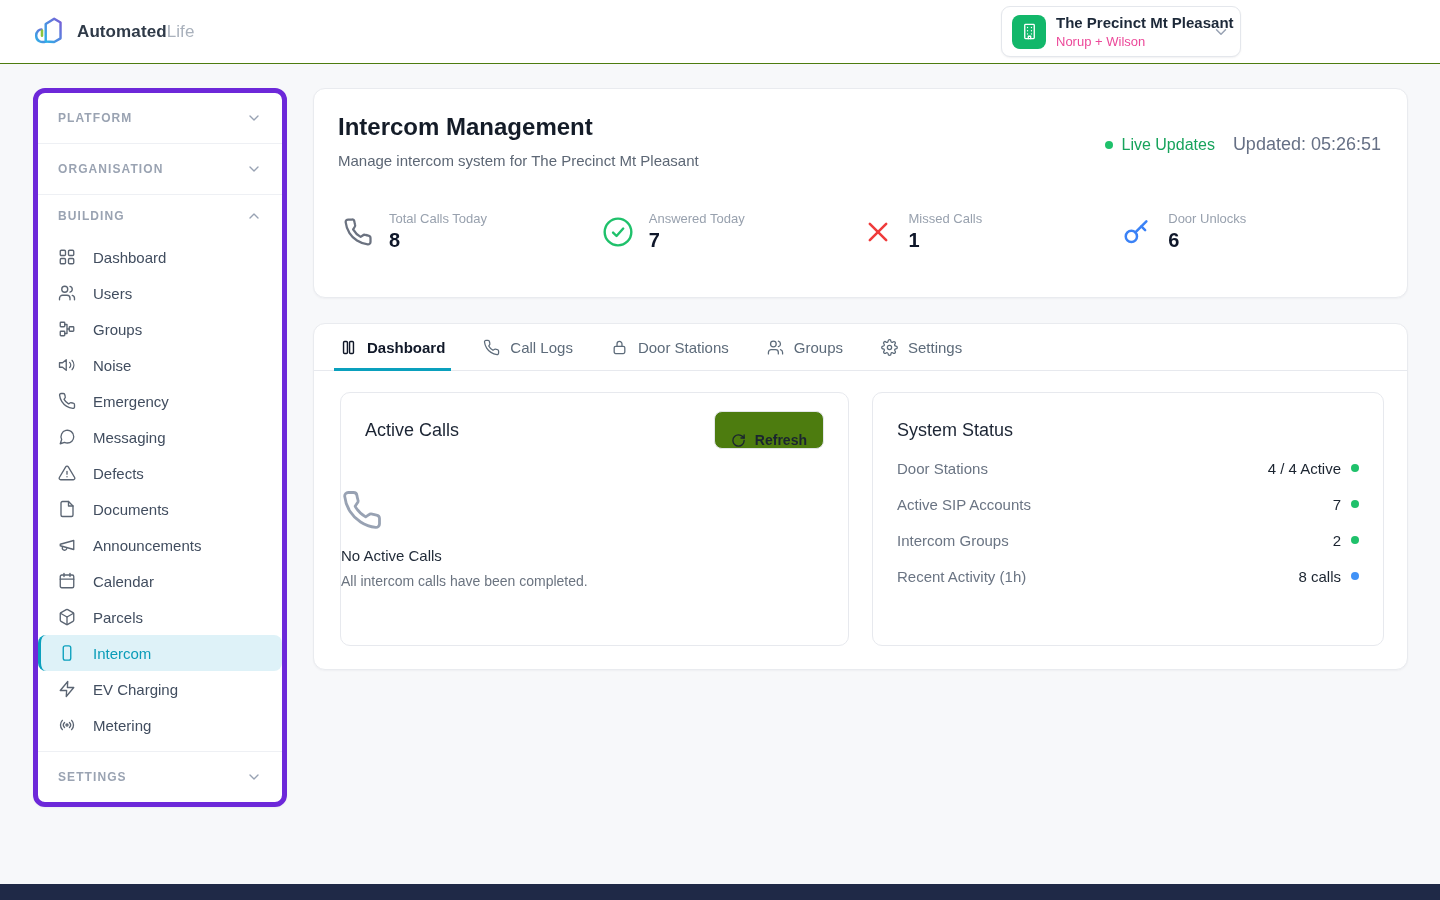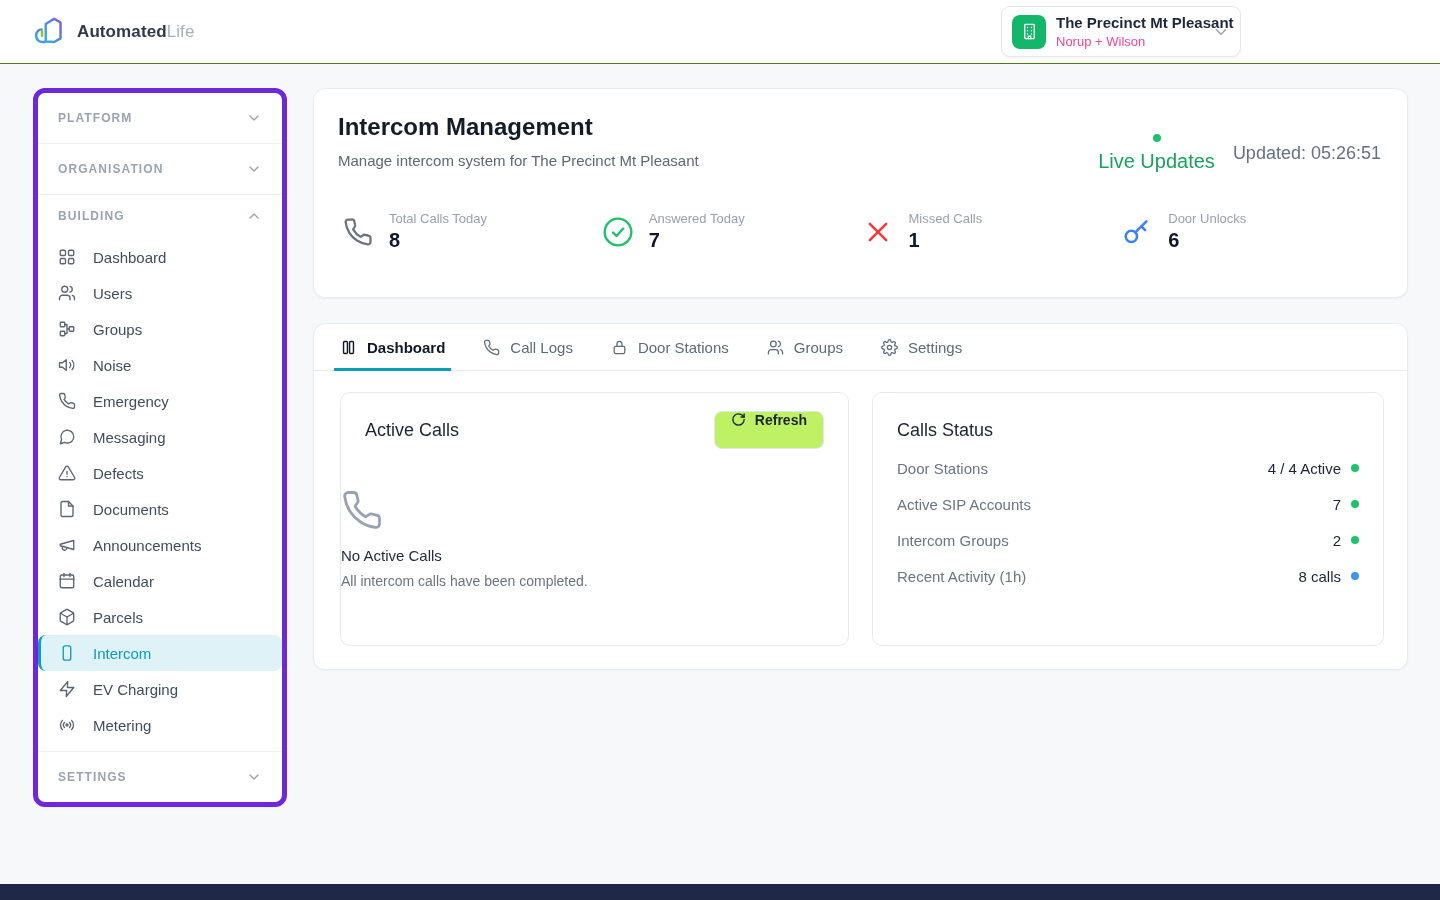--- a/index.html
+++ b/index.html
@@ -31,21 +31,21 @@
   .s-item .si { width:18px; height:18px; color:#5b6573; flex:none; display:flex; align-items:center; justify-content:center; }
   .s-item.active { background:#def2f8; color:#0a9cb8; border-left:3px solid #0aa0bd; border-radius:8px; padding-left:17px; }
   .s-item.active .si { color:#0aa0bd; }
 
   
   .card { position:absolute; background:#fff; border:1px solid #e9ebef; border-radius:12px; box-shadow:0 1px 2px rgba(16,24,40,.04); }
   .hdr-card { left:313px; top:88px; width:1095px; height:210px; }
   .page-title { position:absolute; left:24px; top:24px; font-size:24px; font-weight:700; color:#141c28; }
   .page-sub { position:absolute; left:24px; top:63px; font-size:15px; color:#5d6775; }
   .live-row { position:absolute; right:26px; top:45px; display:flex; align-items:center; gap:18px; }
-  .live { display:flex; align-items:center; gap:8px; font-size:20px; color:#17a35c;flex-direction:column; }
+  .live { display:flex; align-items:center; gap:8px; font-size:16px; color:#17a35c; }
   .dot { width:8px; height:8px; border-radius:50%; display:inline-block; }
   .dot.green { background:#1fc16b; } .dot.blue { background:#4092f7; }
   .updated { font-size:18px; color:#667085; }
   .stats { position:absolute; left:27px; right:27px; top:122px; display:flex; }
   .stat { flex:1; display:flex; align-items:center; gap:14px; }
   .stat-ico { width:34px; height:34px; display:flex; align-items:center; justify-content:center; flex:none; }
   .stat-label { font-size:13px; color:#98a1ae; }
   .stat-value { font-size:20px; font-weight:700; color:#0f172a; margin-top:3px; }
 
   
@@ -53,21 +53,21 @@
   .tabbar { height:47px; border-bottom:1px solid #e7e9ee; display:flex; align-items:stretch; padding:0 24px; gap:34px; }
   .tab { display:flex; align-items:center; gap:10px; font-size:15px; color:#5d6b7a; cursor:pointer; position:relative; padding:0 2px; }
   .tab .ti { width:17px; height:17px; display:flex; }
   .tab.active { color:#101828; font-weight:700; }
   .tab.active::after { content:""; position:absolute; left:-4px; right:-4px; bottom:-1px; height:3px; background:#0aa0bd; }
   .tab-content { position:absolute; left:26px; top:68px; display:flex; gap:23px; }
   .inner { position:relative; background:#fff; border:1px solid #e7e9ee; border-radius:10px; height:254px; }
   .inner.calls { width:509px;text-decoration:underline; }
   .inner.status { width:512px; }
   .inner-title { position:absolute; left:24px; top:27px; font-size:18px; font-weight:500; color:#1c2534; }
-  .refresh-btn { position:absolute; right:24px; top:18px; height:38px; padding:0 16px; display:flex; align-items:flex-start; gap:9px; background:#bef264; border:1px solid #e3e6ea; border-radius:8px; font-size:14px; font-weight:700; color:#1b2430; cursor:pointer; font-family:inherit; }
+  .refresh-btn { position:absolute; right:24px; top:18px; height:38px; padding:0 16px; display:flex; align-items:flex-end; gap:9px; background:#4d7c0f; border:1px solid #e3e6ea; border-radius:8px; font-size:14px; font-weight:700; color:#1b2430; cursor:pointer; font-family:inherit; }
   .empty { position:absolute; left:0; right:0; top:96px; }
   .empty-ico { color:#98a2b3; }
   .empty-title { font-size:15px; font-weight:500; color:#1f2937; margin-top:12px; }
   .empty-sub { font-size:14px; color:#6b7480; margin-top:9px; }
   .status-rows { position:absolute; left:24px; right:24px; top:57px; }
   .st-row { height:36px; display:flex; align-items:center; justify-content:space-between; }
   .st-label { font-size:15px; color:#6a7483; }
   .st-val { display:flex; align-items:center; gap:10px; font-size:15px; color:#1b2430; }
 
   .bottom-bar { position:absolute; left:0; bottom:0; width:1440px; height:16px; background:#1f2947; }
@@ -425,21 +425,21 @@
             <svg width="42" height="42" viewBox="0 0 24 24" fill="none" stroke="currentColor" stroke-width="1.6" stroke-linecap="round" stroke-linejoin="round">
                 <path d="M22 16.92v3a2 2 0 0 1-2.18 2 19.79 19.79 0 0 1-8.63-3.07 19.5 19.5 0 0 1-6-6 19.79 19.79 0 0 1-3.07-8.67A2 2 0 0 1 4.11 2h3a2 2 0 0 1 2 1.72c.12.81.3 1.6.54 2.36a2 2 0 0 1-.45 2.11L8.09 9.91a16 16 0 0 0 6 6l1.72-1.11a2 2 0 0 1 2.11-.45c.76.24 1.55.42 2.36.54A2 2 0 0 1 22 16.92z"></path>
               </svg>
           </span>
           <div class="empty-title">No Active Calls</div>
           <div class="empty-sub">All intercom calls have been completed.</div>
         </div>
       </div>
 
       <div class="inner status">
-        <div class="inner-title">Calls Status</div>
+        <div class="inner-title">System Status</div>
         <div class="status-rows">
           <div class="st-row">
             <span class="st-label">Door Stations</span>
             <span class="st-val">
                 <span>4 / 4 Active</span>
                 <span class="dot green"></span>
               </span>
           </div>
           <div class="st-row">
             <span class="st-label">Active SIP Accounts</span>

